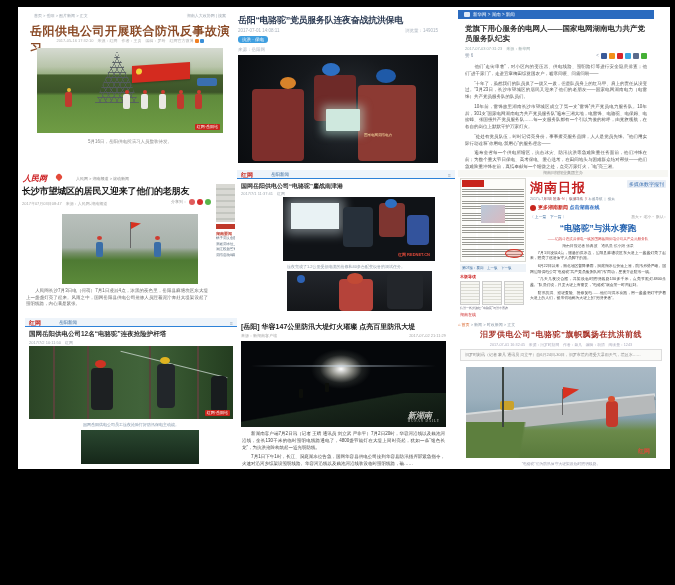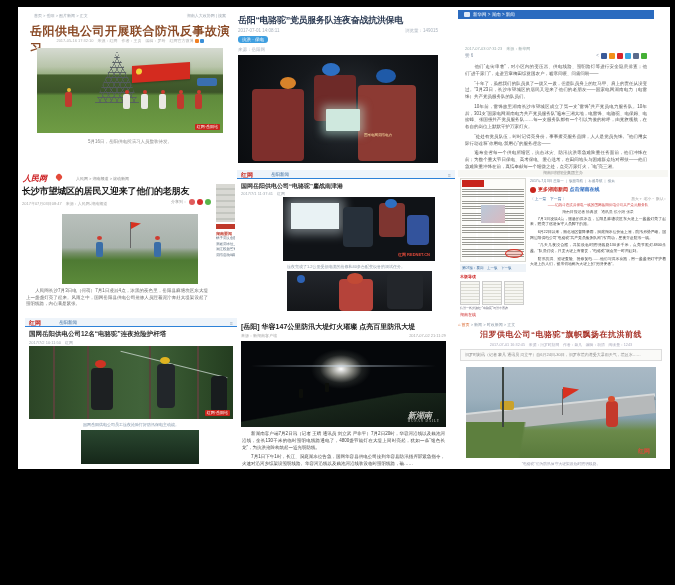--- a/index.html
+++ b/index.html
@@ -181,20 +181,21 @@
       <div class="helm" style="left:42px;top:22px;width:16px;height:12px;background:#d8832a"></div>
       <div class="helm" style="left:84px;top:8px;width:18px;height:13px;background:#2d6fc2"></div>
       <div class="helm" style="left:138px;top:14px;width:20px;height:14px;background:#1f5aa8"></div>
       <div class="screen" style="left:88px;top:54px;width:34px;height:22px"></div>
       <span class="vest-txt" style="left:126px;top:78px">国家电网湖南电力</span>
     </div>
   </div>
 
   <div class="panel" style="left:440px;top:3px;width:196px;height:168px">
     <div class="abs p3-nav"><span class="logo"></span><span>新华网 &gt; 湖南 &gt; 新闻</span></div>
+    <div class="abs p3-title">党旗下用心服务的电网人——国家电网湖南电力共产党员服务队纪实</div>
     <div class="abs p3-meta">2017-07-03 07:31:23　来源：新华网</div>
     <div class="abs p3-icons">
       <span>赞 6</span>
       <span class="sharesq" style="background:#45b035"></span>
       <span class="sharesq" style="background:#5a6b8c"></span>
       <span class="sharesq" style="background:#3aa7e0"></span>
       <span class="sharesq" style="background:#d8262c"></span>
       <span class="sharesq" style="background:#f39019"></span>
       <span class="sharesq" style="background:#3a5a98"></span>
       <span style="float:right">&lt;</span>
@@ -275,26 +276,32 @@
       <div class="p6-digest">本版导读</div>
       <div class="p6-thumbs">
         <div></div>
         <div></div>
         <div></div>
       </div>
       <div class="p6-tcap">抗洪一线党旗红·“电骆驼”与洪水赛跑</div>
       <div class="p6-redlink">湖南在线</div>
     </div>
     <div class="abs p6-right">
+      <div class="p6-mast">
+        <span class="p6-mastcn">湖南日报</span>
+        <span class="p6-mastright">多媒体数字报刊</span>
+        <div class="p6-masten">HUNAN DAILY</div>
+      </div>
       <div class="p6-navline">2017年7月3日 星期一 ｜ 版面导航 ｜ 标题导航 ｜ 搜索</div>
       <div class="p6-promo"><span class="dot"></span><span class="a">更多湖南新闻</span><span class="b"> 点击湖南在线</span></div>
       <div class="p6-tools">
         <span>〈 上一篇　下一篇 〉</span>
         <span>放大＋ 缩小－ 默认○</span>
       </div>
+      <div class="p6-atitle">“电骆驼”与洪水赛跑</div>
       <div class="p6-asub">——记战斗在抗洪保电一线的国网岳阳供电公司共产党员服务队</div>
       <div class="p6-byline"><span>湖南日报记者 徐典波</span>　<span>通讯员 侯小娟 张泉</span></div>
       <div class="p6-abody">
           <div class="">　　7月1日凌晨4点，湍急的洪水边，岳阳县麻塘垸区东大堤上一盏盏灯亮了起来，照亮了巡堤值守人员脚下的路。</div>
           <div class="">　　6月22日以来，湘北地区普降暴雨，洞庭湖水位快速上涨，防汛形势严峻。国网岳阳供电公司“电骆驼”共产党员服务队闻“汛”而动，星夜奔赴防汛一线。</div>
           <div class="">　　“几天几夜没合眼，共架设临时照明线路130多千米，点亮节能灯4800余盏。”队员们说，只要大堤上有需要，“电骆驼”就会第一时间赶到。</div>
           <div class="">　　防汛抗洪、巡堤查险、抢修复电……他们与洪水赛跑，用一盏盏明灯守护着大堤上的人们，被亲切地称为大堤上的“光明使者”。</div>
         </div>
     </div>
   </div>

